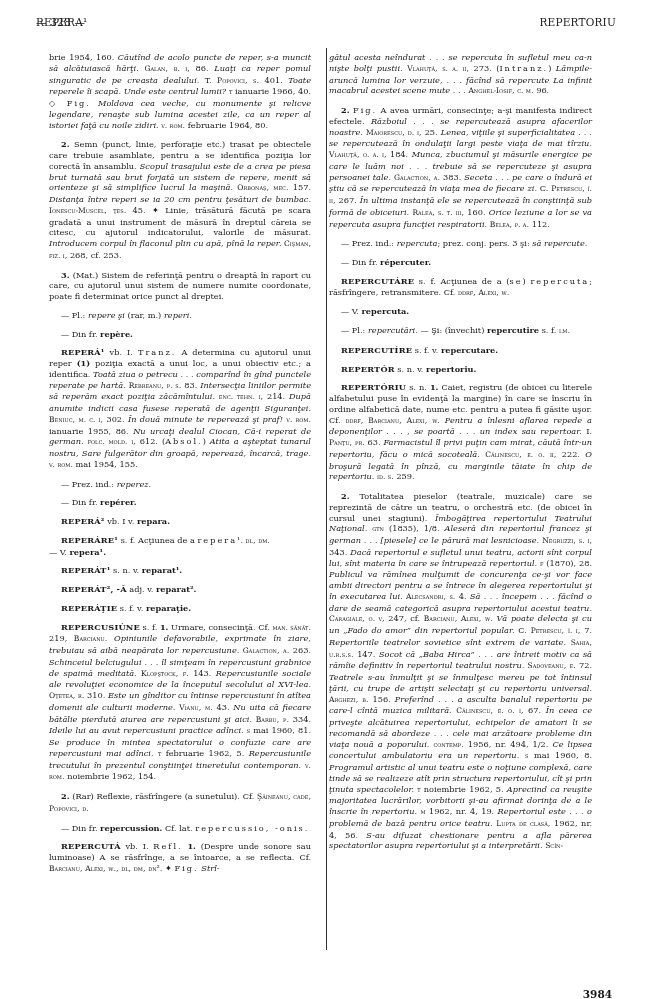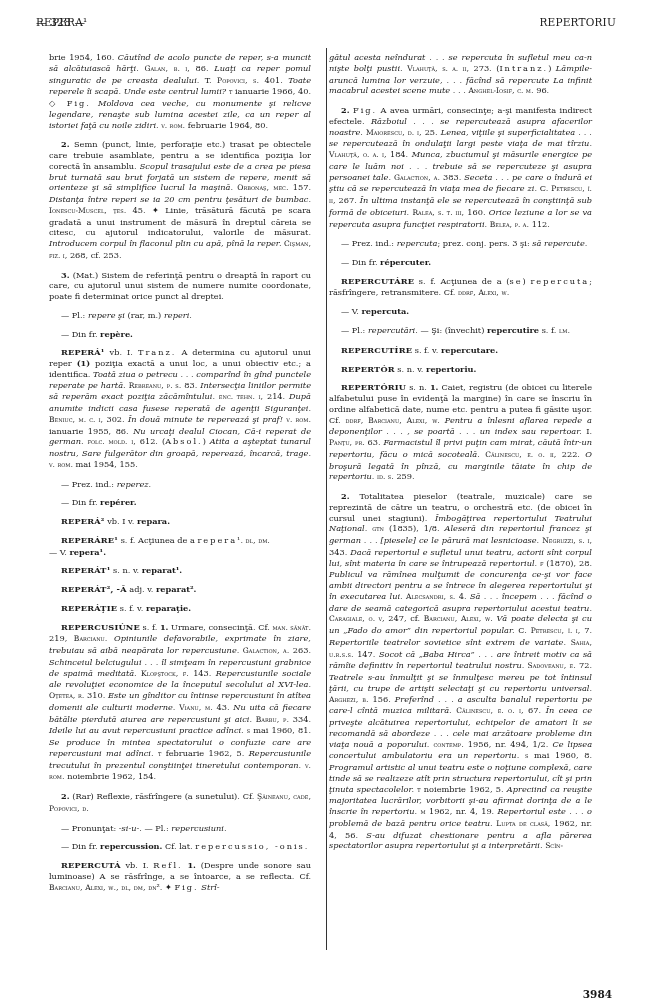--- a/index.html
+++ b/index.html
@@ -44,21 +44,20 @@
     <p class="ind gap"><span class="hw">REPERÁ¹</span> vb. I. <span class="sp">Tranz.</span> A determina cu ajutorul unui reper <b>(1)</b> poziţia exactă a unui loc, a unui obiectiv etc.; a identifica. <i>Toată ziua o petrecu . . . comparînd în gînd punctele reperate pe hartă.</i> <span class="sc">Rebreanu</span>, <span class="sc">p. s</span>. 83. <i>Intersecţia liniilor permite să reperăm exact poziţia zăcămîntului.</i> <span class="sc">enc. tehn. i</span>, 214. <i>După anumite indicii casa fusese reperată de agenţii Siguranţei.</i> <span class="sc">Beniuc</span>, <span class="sc">m. c. i</span>, 302. <i>În două minute te repereazá şi praf!</i> <span class="sc">v. rom</span>. ianuarie 1955, 86. <i>Nu urcaţi dealul Ciocan, Că-i reperat de german.</i> <span class="sc">folc. mold. i</span>, 612. (<span class="sp">Absol.</span>) <i>Atita a aşteptat tunarul nostru, Sare fulgerător din groapă, repereazá, încarcă, trage.</i> <span class="sc">v. rom</span>. mai 1954, 155.</p>
     <p class="sub">— Prez. ind.: <i>reperez.</i></p>
     <p class="sub">— Din fr. <b>repérer.</b></p>
     <p class="ind gap"><span class="hw">REPERÁ²</span> vb. I v. <b>repara.</b></p>
     <p class="ind gap"><span class="hw">REPERÁRE¹</span> s. f. Acţiunea de a <span class="sp">repera</span>¹. <span class="sc">dl</span>, <span class="sc">dm</span>.<br>— V. <b>repera¹.</b></p>
     <p class="ind gap"><span class="hw">REPERÁT¹</span> s. n. v. <b>reparat¹.</b></p>
     <p class="ind gap"><span class="hw">REPERÁT², -Ă</span> adj. v. <b>reparat².</b></p>
     <p class="ind gap"><span class="hw">REPERÁŢIE</span> s. f. v. <b>reparaţie.</b></p>
     <p class="ind gap"><span class="hw">REPERCUSIÚNE</span> s. f. <b>1.</b> Urmare, consecinţă. Cf. <span class="sc">man. sănăt</span>. 219, <span class="sc">Barcianu</span>. <i>Opiniunile defavorabile, exprimate în ziare, trebuiau să aibă neapărata lor repercusiune.</i> <span class="sc">Galaction</span>, <span class="sc">a</span>. 263. <i>Schinceiul belciugului . . . îl simţeam în repercusiuni grabnice de spaimă meditată.</i> <span class="sc">Klopştock</span>, <span class="sc">f</span>. 143. <i>Repercusiunile sociale ale revoluţiei economice de la începutul secolului al XVI-lea.</i> <span class="sc">Oţetea</span>, <span class="sc">r</span>. 310. <i>Este un gînditor cu întinse repercusiuni în atîtea domenii ale culturii moderne.</i> <span class="sc">Vianu</span>, <span class="sc">m</span>. 43. <i>Nu uita că fiecare bătălie pierdută aiurea are repercusiuni şi aici.</i> <span class="sc">Barbu</span>, <span class="sc">p</span>. 334. <i>Ideile lui au avut repercusiuni practice adînci.</i> <span class="sc">s</span> mai 1960, 81. <i>Se produce în mintea spectatorului o confuzie care are repercusiuni mai adînci.</i> <span class="sc">t</span> februarie 1962, 5. <i>Repercusiunile trecutului în prezentul conştiinţei tineretului contemporan.</i> <span class="sc">v. rom</span>. noiembrie 1962, 154.</p>
     <p class="sub"><b>2.</b> (Rar) Reflexie, răsfrîngere (a sunetului). Cf. <span class="sc">Şăineanu</span>, <span class="sc">cade</span>, <span class="sc">Popovici</span>, <span class="sc">d</span>.</p>
-    <p class="sub">— Pronunţat: <i>-si-u-.</i> — Pl.: <i>repercusiuni.</i></p>
     <p class="sub">— Din fr. <b>repercussion.</b> Cf. lat. <span class="sp">repercussio, -onis.</span></p>
     <p class="ind gap"><span class="hw">REPERCUTÁ</span> vb. I. <span class="sp">Refl.</span> <b>1.</b> (Despre unde sonore sau luminoase) A se răsfrînge, a se întoarce, a se reflecta. Cf. <span class="sc">Barcianu</span>, <span class="sc">Alexi</span>, <span class="sc">w</span>., <span class="sc">dl</span>, <span class="sc">dm</span>, <span class="sc">dn</span>². ✦ <span class="sp">Fig.</span> <i>Strî-</i></p>
   </div>
 <div class="rule"></div>
 <div class="col right" id="col-right">
     <p><i>gătul acesta neîndurat . . . se repercuta în sufletul meu ca-n nişte bolţi pustii.</i> <span class="sc">Vlahuţă</span>, <span class="sc">s. a. ii</span>, 273. (<span class="sp">Intranz.</span>) <i>Lămpile-aruncă lumina lor verzuie, . . . făcînd să repercute La infinit macabrul acestei scene mute . . .</i> <span class="sc">Anghel-Iosif</span>, <span class="sc">c. m</span>. 96.</p>
     <p class="sub"><b>2.</b> <span class="sp">Fig.</span> A avea urmări, consecinţe; a-şi manifesta indirect efectele. <i>Războiul . . . se repercutează asupra afacerilor noastre.</i> <span class="sc">Maiorescu</span>, <span class="sc">d. i</span>, 25. <i>Lenea, viţiile şi superficialitatea . . . se repercutează în ondulaţii largi peste viaţa de mai tîrziu.</i> <span class="sc">Vlahuţă</span>, <span class="sc">o. a. i</span>, 184. <i>Munca, zbuciumul şi măsurile energice pe care le luăm noi . . . trebuie să se repercuteze şi asupra persoanei tale.</i> <span class="sc">Galaction</span>, <span class="sc">a</span>. 383. <i>Seceta . . . pe care o îndură ei ştiu că se repercutează în viaţa mea de fiecare zi.</i> C. <span class="sc">Petrescu</span>, <span class="sc">î. ii</span>, 267. <i>În ultima instanţă ele se repercutează în conştiinţă sub formă de obiceiuri.</i> <span class="sc">Ralea</span>, <span class="sc">s. t. iii</span>, 160. <i>Orice leziune a lor se va repercuta asupra funcţiei respiratorii.</i> <span class="sc">Belea</span>, <span class="sc">p. a</span>. 112.</p>
     <p class="sub">— Prez. ind.: <i>repercuta</i>; prez. conj. pers. 3 şi: <i>să repercute.</i></p>
     <p class="sub">— Din fr. <b>répercuter.</b></p>
     <p class="ind gap"><span class="hw">REPERCUTÁRE</span> s. f. Acţiunea de a (<span class="sp">se</span>) <span class="sp">repercuta</span>; răsfrîngere, retransmitere. Cf. <span class="sc">ddrf</span>, <span class="sc">Alexi</span>, <span class="sc">w</span>.</p>

